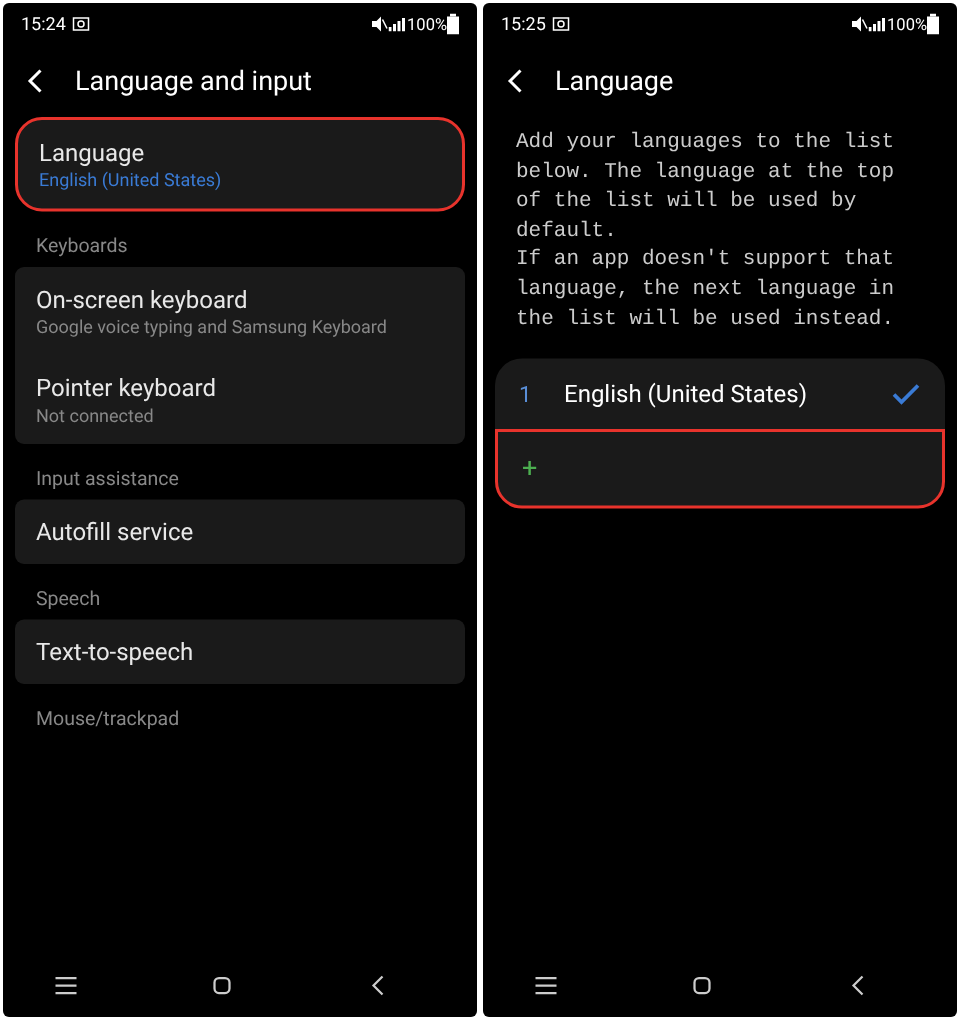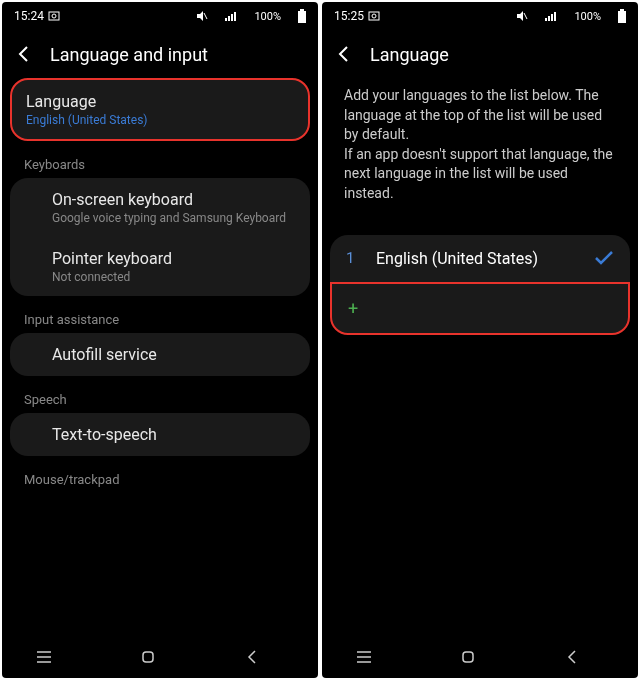--- a/index.html
+++ b/index.html
@@ -23,21 +23,21 @@
     .status-bar {
       height: 28px;
       display: flex;
       align-items: center;
       justify-content: space-between;
       padding: 0 12px;
       color: #fff;
       font-size: 12px;
     }
     .status-left { display: flex; align-items: center; gap: 4px; }
-    .status-right { display: flex; align-items: center; gap: 17px; font-size: 11px; }
+    .status-right { display: flex; align-items: center; gap: 0; font-size: 11px; }
     .status-icon { display: inline-flex; align-items: center; }
     .header {
       height: 48px;
       display: flex;
       align-items: center;
       padding: 0 12px;
       gap: 16px;
       color: #fff;
     }
     .back-arrow { font-size: 22px; color: #fff; }
@@ -100,21 +100,22 @@
       left: 47%;
       width: 14px;
       height: 14px;
       border-radius: 50%;
       background: #3a7bd5;
     }
     .desc-text {
       color: #ccc;
       font-size: 14px;
       line-height: 1.4;
-      padding: 8px 14px 31px;
+      padding: 8px 14px 16px;
+      font-family: Liberation Mono, monospace;
     }
     .lang-row {
       background: #1a1a1a;
       display: flex;
       align-items: center;
       padding: 14px 16px;
       gap: 18px;
       color: #fff;
       font-size: 16px;
     }
@@ -127,24 +128,23 @@
       height: 42px;
       display: flex;
       justify-content: space-around;
       align-items: center;
       color: #ccc;
     }
     .nav-btn { width: 40px; text-align: center; }
     svg { display: block; }
     .group {
       background: #1a1a1a;
-      border-radius: 18px;
+      border-radius: 6px;
       margin-bottom: 6px;
       overflow: hidden;
-      padding-left: 28px;
     }
     .group .list-item {
       border-radius: 0;
       margin-bottom: 0;
       background: transparent;
     }
   </style>
 </head>
 <body>
 

